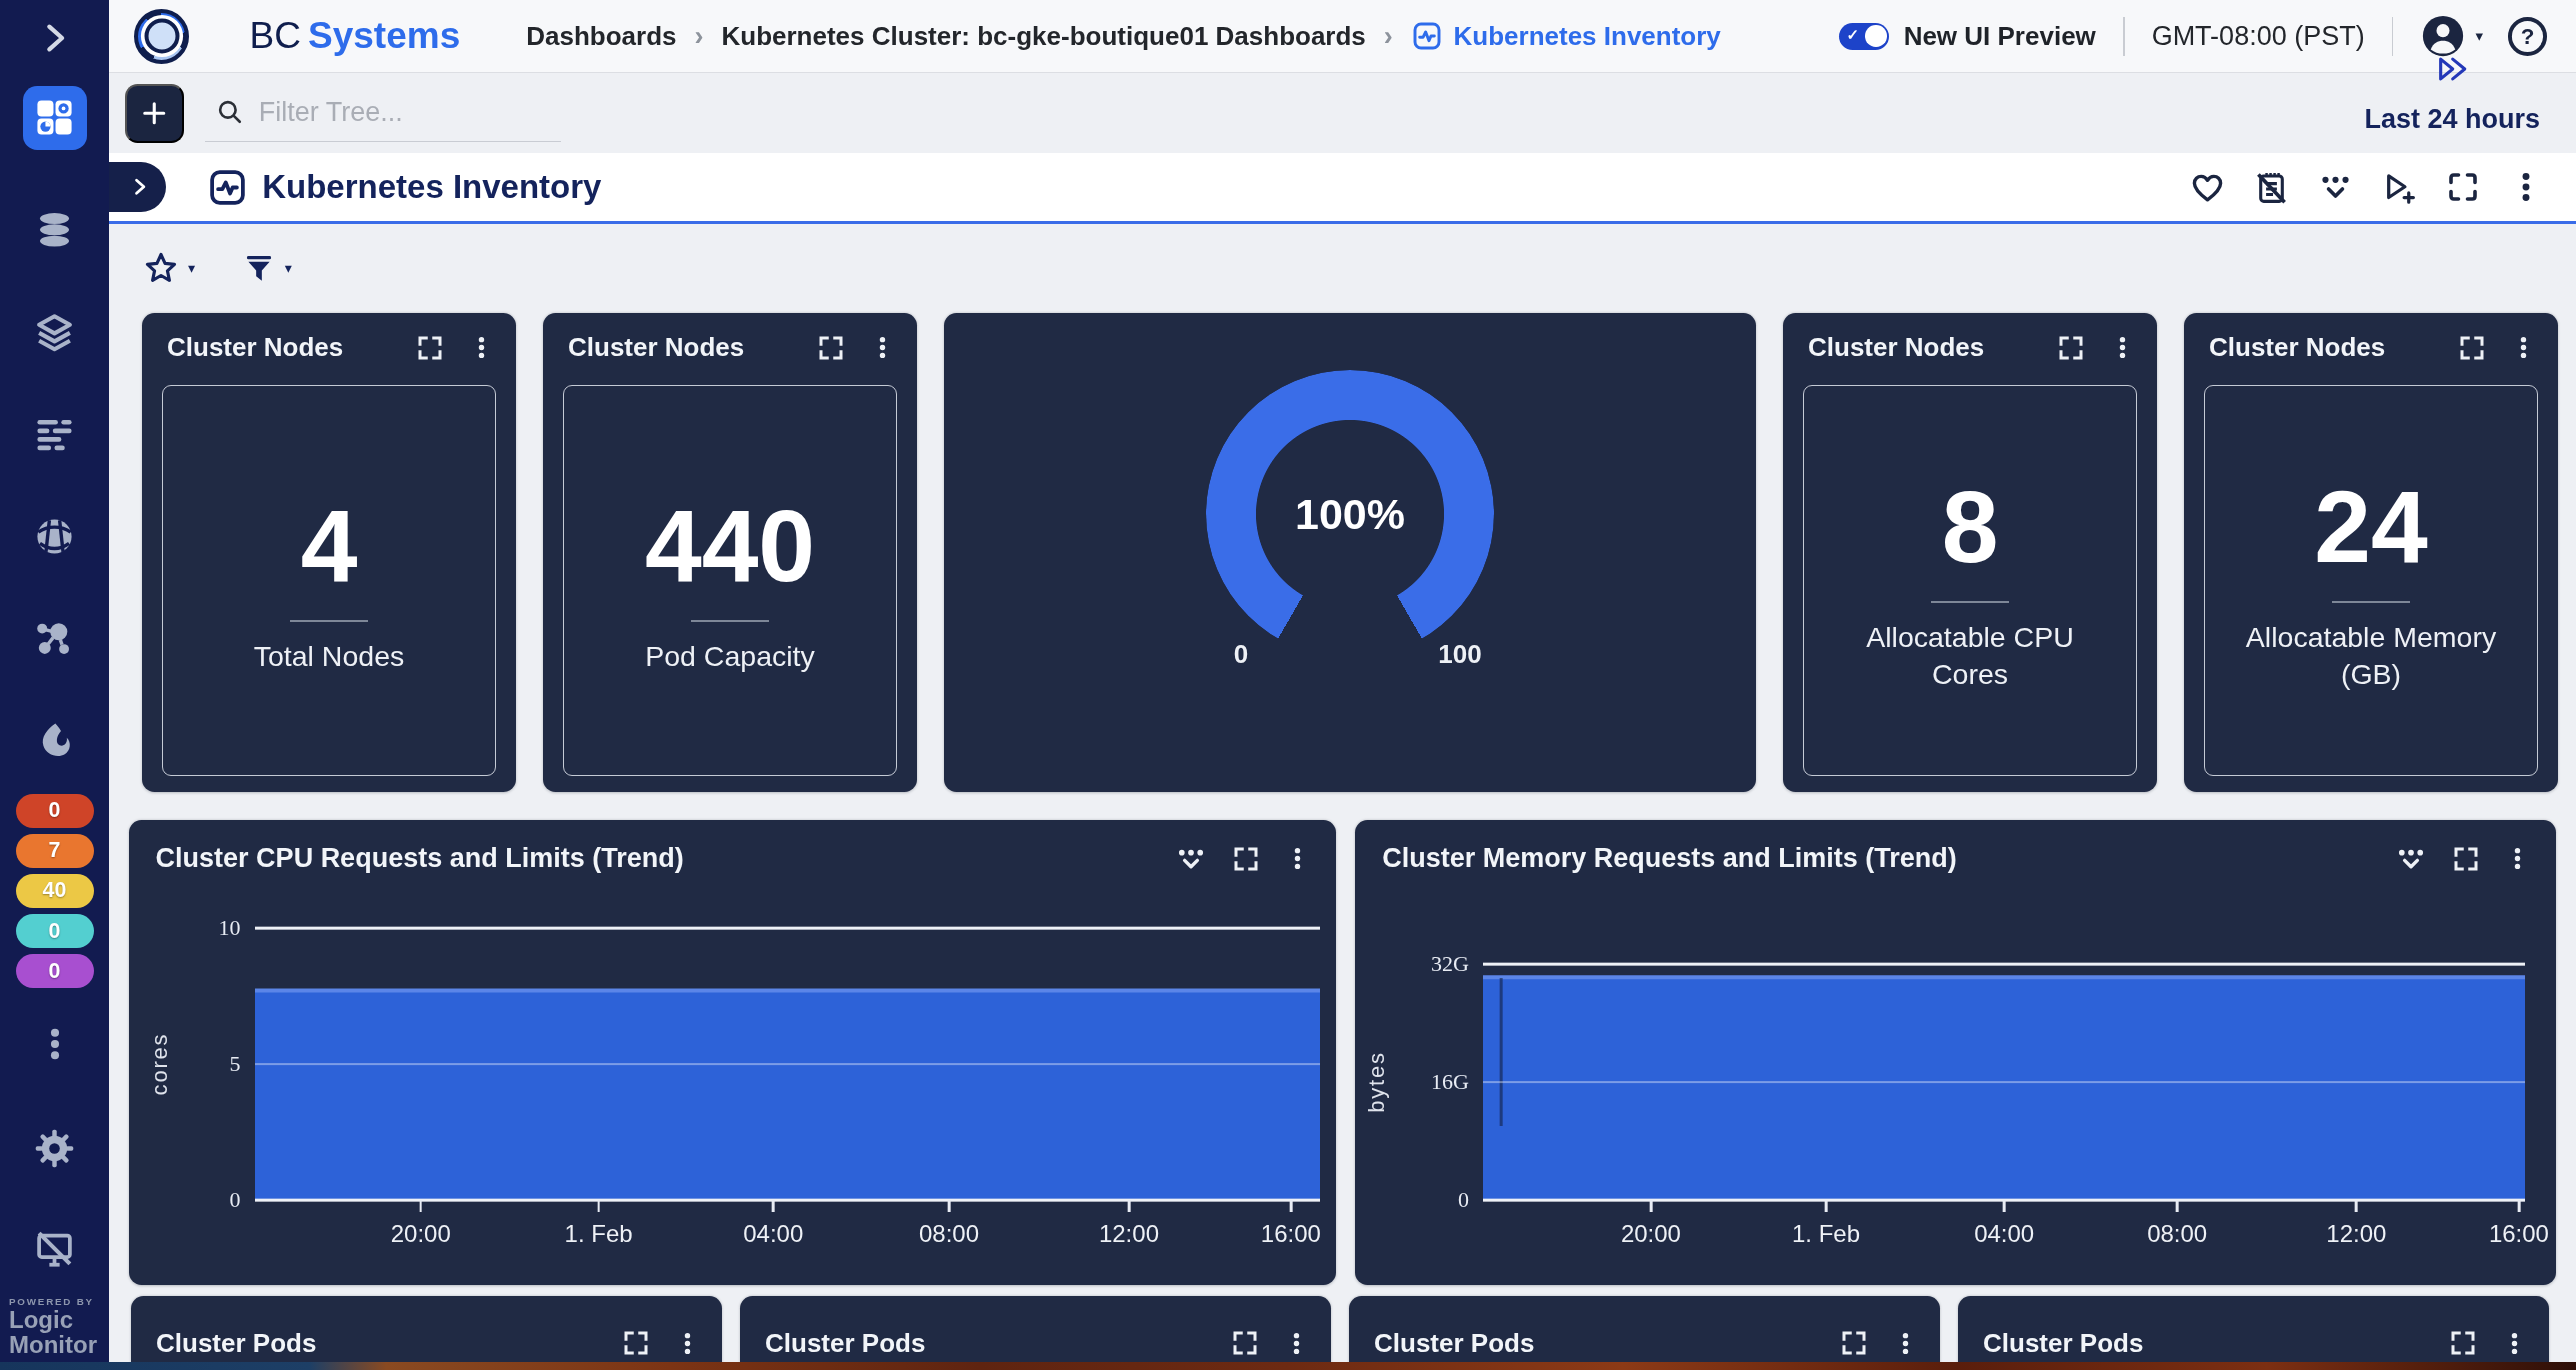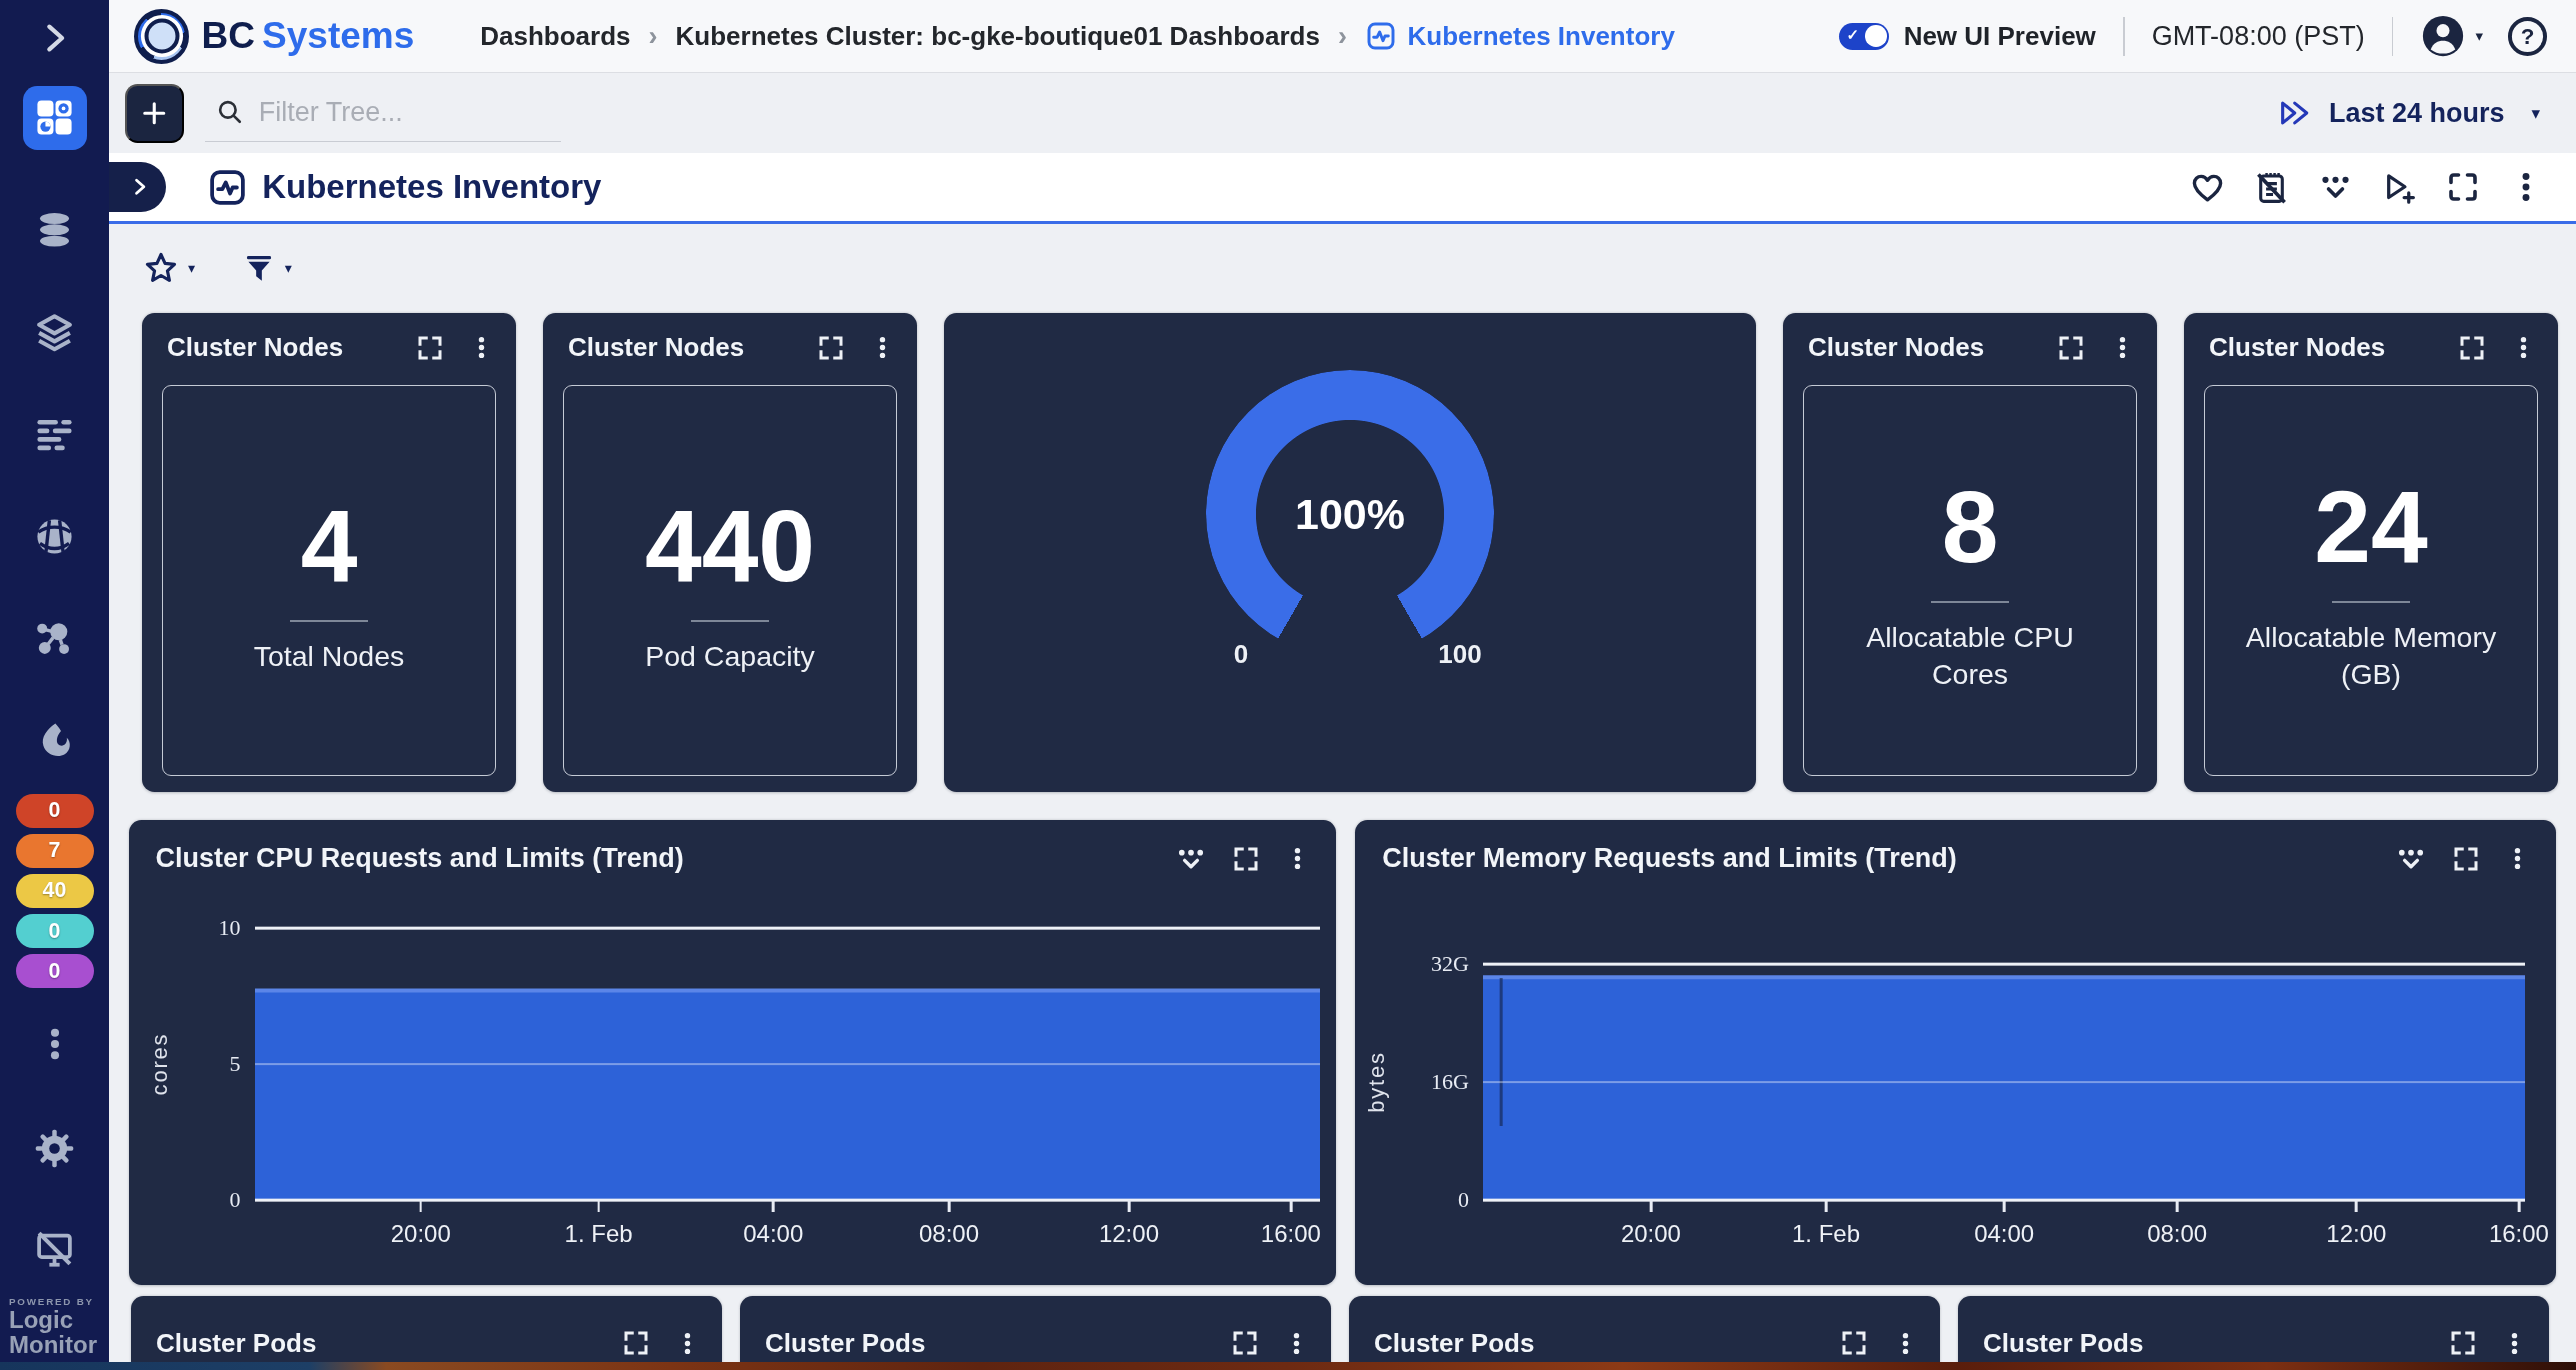--- a/index.html
+++ b/index.html
@@ -22,21 +22,21 @@
 
   
   .main { flex:1; display:flex; flex-direction:column; min-width:0; }
 
   
   .hdr { height:73px; background:#f7f8fa; border-bottom:1.8px solid #dcdee3; display:flex; align-items:center; flex:0 0 auto; }
   .logo-mark { width:55px; height:55px; margin-left:25px; border-radius:50%; border:4.5px solid #0f1e4d; position:relative; flex:0 0 auto;
     background:conic-gradient(#2e6ceb 0 80deg,#0f1e4d 80deg 120deg,#a9c6f2 120deg 200deg,#0f1e4d 200deg 240deg,#2e6ceb 240deg 320deg,#0f1e4d 320deg 360deg); }
   .logo-mark::after { content:""; position:absolute; left:50%; top:50%; width:27px; height:27px; transform:translate(-50%,-50%); border-radius:50%; background:#cfe0f8; border:4.5px solid #0f1e4d; box-shadow:0 0 0 3.6px #fff; }
   .brand { margin-left:12.5px; font-size:37px; white-space:nowrap; }
-  .brand .b1 { font-weight:700; color:#0f1e4d; }
+  .brand .b1 { font-weight:400; color:#0f1e4d;margin-left:48px; }
   .brand .b2 { font-weight:600; color:#2e6ceb; margin-left:7.1px;text-align:center; }
   .crumbs { display:flex; align-items:center; margin-left:66px; gap:18px; white-space:nowrap;text-align:right; }
   .crumb { font-size:26px; font-weight:600; color:#23262b; cursor:pointer; }
   .crumb-sep { font-size:27px; color:#8d939c; font-weight:600; }
   .crumb-cur { display:flex; align-items:center; gap:10.7px; color:#2e6ceb; font-size:26px; font-weight:600; cursor:pointer; }
   .hdr-right { margin-left:auto; display:flex; align-items:center; padding-right:27px; }
   .toggle { width:50px; height:27px; border-radius:14.2px; background:#1d43c9; position:relative; cursor:pointer; flex:0 0 auto; }
   .toggle .knob { position:absolute; right:2.7px; top:2.7px; width:21.4px; height:21.4px; background:#fff; border-radius:50%; }
   .toggle .tick { position:absolute; left:7.1px; top:3.6px; color:#fff; font-size:15px; font-weight:bold; }
   .newui { margin-left:14.2px; font-size:26px; font-weight:600; color:#1f2329; }
@@ -44,21 +44,21 @@
   .tz { font-size:27px; color:#23262b; }
   .caret { font-size:15px; color:#1b2540; margin-left:9px; }
   .help-btn { margin-left:23px; cursor:pointer; display:flex; }
 
   
   .toolbar { height:80px; background:#eef0f4; display:flex; align-items:center; flex:0 0 auto; }
   .add-btn { width:59px; height:59px; margin-left:16px; background:#1b2540; border-radius:12.5px; color:#fff; display:flex; align-items:center; justify-content:center; cursor:pointer; }
   .search { margin-left:21.4px; width:356px; height:57px; display:flex; align-items:center; border-bottom:1.8px solid #c9ccd3; gap:14.2px; padding-left:10.7px; }
   .search input { border:none; outline:none; background:transparent; font-size:27px; color:#23262b; font-family:"Liberation Sans",sans-serif; width:267px; }
   .search input::placeholder { color:#a9adb5; }
-  .tb-right { margin-left:auto; display:flex; align-items:center; padding-right:36px; gap:18px; cursor:pointer; }
+  .tb-right { margin-left:auto; display:flex; align-items:center; padding-right:36px; gap:18px; cursor:pointer;flex-direction:column; }
   .timerange { font-size:27px; font-weight:600; color:#14235c; }
 
   
   .titlebar { height:71px; background:#ffffff; border-bottom:3.6px solid #3a6ce8; display:flex; align-items:center; position:relative; flex:0 0 auto; }
   .tb-pill { position:absolute; left:-12.5px; top:9px; width:69px; height:50px; background:#15204a; border-radius:0 27px 27px 0; display:flex; align-items:center; justify-content:flex-end; padding-right:16px; box-shadow:0 0 0 4.5px rgba(255,255,255,.8); cursor:pointer; }
   .pagetitle { margin-left:98px; display:flex; align-items:center; gap:14.2px; }
   .pagetitle .t { font-size:33px; font-weight:600; color:#14235c; }
   .tb-actions { margin-left:auto; display:flex; align-items:center; gap:27px; padding-right:32px; }
   .tb-actions .act { cursor:pointer; display:flex; }
 

